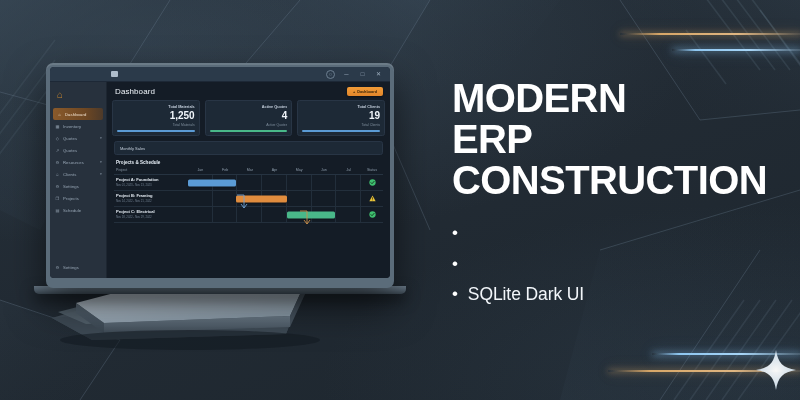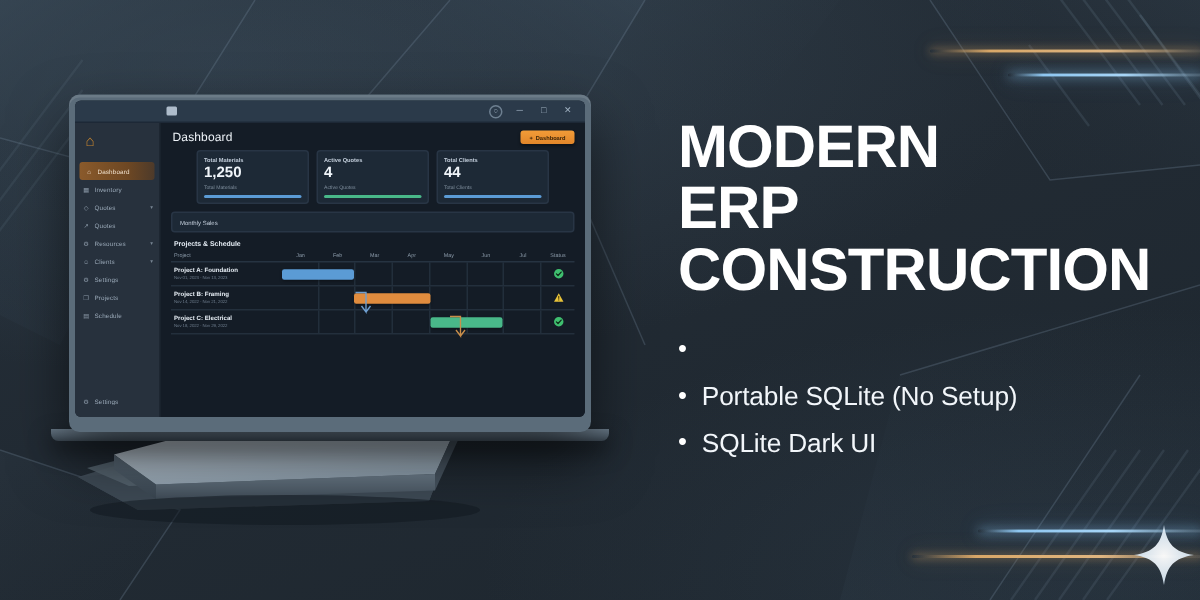--- a/index.html
+++ b/index.html
@@ -105,21 +105,21 @@
   .primary-btn {
     background:linear-gradient(180deg,#f29c38,#e2862a);
     color:#3a2408; font-size:3.8px; font-weight:700;
     padding:2.5px 6px; border-radius:2px;
     display:flex; align-items:center; gap:2px;
     box-shadow:0 1px 2px rgba(0,0,0,.4);
     white-space:nowrap;
   }
 
   
-  .kpis { display:flex; gap:5px; padding:0 24px; }
+  .kpis { display:flex; gap:5px; padding:0 5px;text-align:right; }
   .kpi {
     flex:1; background:#1d2936; border:1px solid #283545;
     border-radius:2.5px; padding:4px 4px 0 4px; min-width:0;
     display:flex; flex-direction:column;
     height:36px;
   }
   .kpi .k-title { font-size:3.8px; color:#c3cedb; font-weight:700; white-space:nowrap; overflow:hidden; }
   .kpi .k-value { font-size:10px; font-weight:700; margin-top:1.5px; line-height:1; color:#f0f5fa; }
   .kpi .k-sub { font-size:3.4px; color:#7e8d9c; margin-top:2px; white-space:nowrap; overflow:hidden; }
   .kpi .k-bar { height:1.6px; border-radius:2px; margin-top:auto; margin-bottom:3px; }
@@ -391,21 +391,21 @@
               <div class="k-bar" style="background: rgb(91, 155, 213);"></div>
             </div>
             <div class="kpi">
               <div class="k-title">Active Quotes</div>
               <div class="k-value" style="color: rgb(240, 245, 250);">4</div>
               <div class="k-sub">Active Quotes</div>
               <div class="k-bar" style="background: rgb(73, 184, 137);"></div>
             </div>
             <div class="kpi">
               <div class="k-title">Total Clients</div>
-              <div class="k-value" style="color: rgb(240, 245, 250);">44</div>
+              <div class="k-value" style="color: rgb(240, 245, 250);">19</div>
               <div class="k-sub">Total Clients</div>
               <div class="k-bar" style="background: rgb(91, 155, 213);"></div>
             </div>
           </div>
 
         <div class="panel sales">
           <div class="panel-title">Monthly Sales</div>
         </div>
 
         <div class="gantt">
@@ -522,20 +522,19 @@
       <div>MODERN</div>
       <div>ERP</div>
       <div>CONSTRUCTION</div>
     </h1>
   <ul>
       <li>
         <span class="dot">•</span>
       </li>
       <li>
         <span class="dot">•</span>
-        <span>Portable SQLite (No Setup)</span>
       </li>
       <li>
         <span class="dot">•</span>
         <span>SQLite Dark UI</span>
       </li>
     </ul>
 </div>
 
 </body></html>

